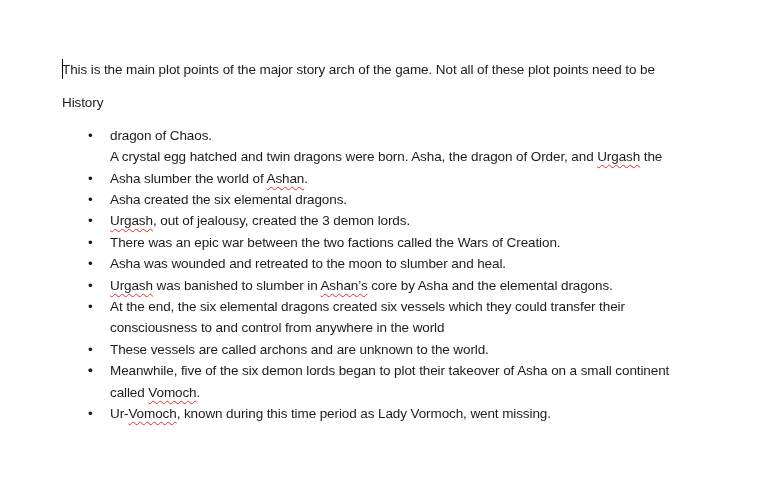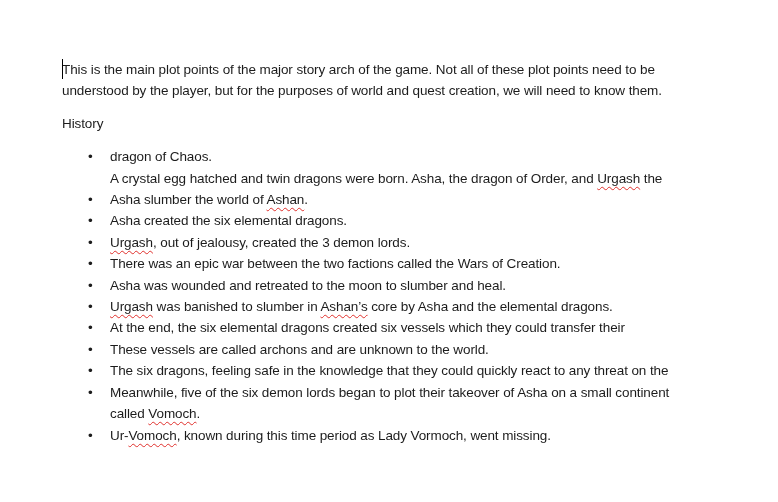--- a/index.html
+++ b/index.html
@@ -43,21 +43,20 @@
   }
 </style>
 </head>
 <body>
 
 <div class="doc">
   <span class="caret"></span>
 
   <p>
     <span class="line"><span>This is the main plot points of the major story arch of the game. Not all of these plot points need to be</span></span>
-    <span class="line"><span>understood by the player, but for the purposes of world and quest creation, we will need to know them.</span></span>
   </p>
 
   <p>History</p>
 
   <ul class="bullets">
 
     <li>
       <span class="marker">•</span>
       <span class="line"><span>dragon of Chaos.</span></span>
       <span class="line"><span>A crystal egg hatched and twin dragons were born. Asha, the dragon of Order, and </span><span class="misspell">Urgash</span><span> the</span></span>
@@ -89,30 +88,30 @@
     </li>
 
     <li>
       <span class="marker">•</span>
       <span class="line"><span class="misspell">Urgash</span><span> was banished to slumber in </span><span class="misspell">Ashan’s</span><span> core by Asha and the elemental dragons.</span></span>
     </li>
 
     <li>
       <span class="marker">•</span>
       <span class="line"><span>At the end, the six elemental dragons created six vessels which they could transfer their</span></span>
+      <span class="line"><span>consciousness to and control from anywhere in the world</span></span>
     </li>
 
     <li>
       <span class="marker">•</span>
       <span class="line"><span>These vessels are called archons and are unknown to the world.</span></span>
     </li>
 
     <li>
       <span class="marker">•</span>
-      <span class="line"><span>The six dragons, feeling safe in the knowledge that they could quickly react to any threat on the</span></span>
     </li>
 
     <li>
       <span class="marker">•</span>
       <span class="line"><span>Meanwhile, five of the six demon lords began to plot their takeover of Asha on a small continent</span></span>
       <span class="line"><span>called </span><span class="misspell">Vomoch</span><span>.</span></span>
     </li>
 
     <li>
       <span class="marker">•</span>

